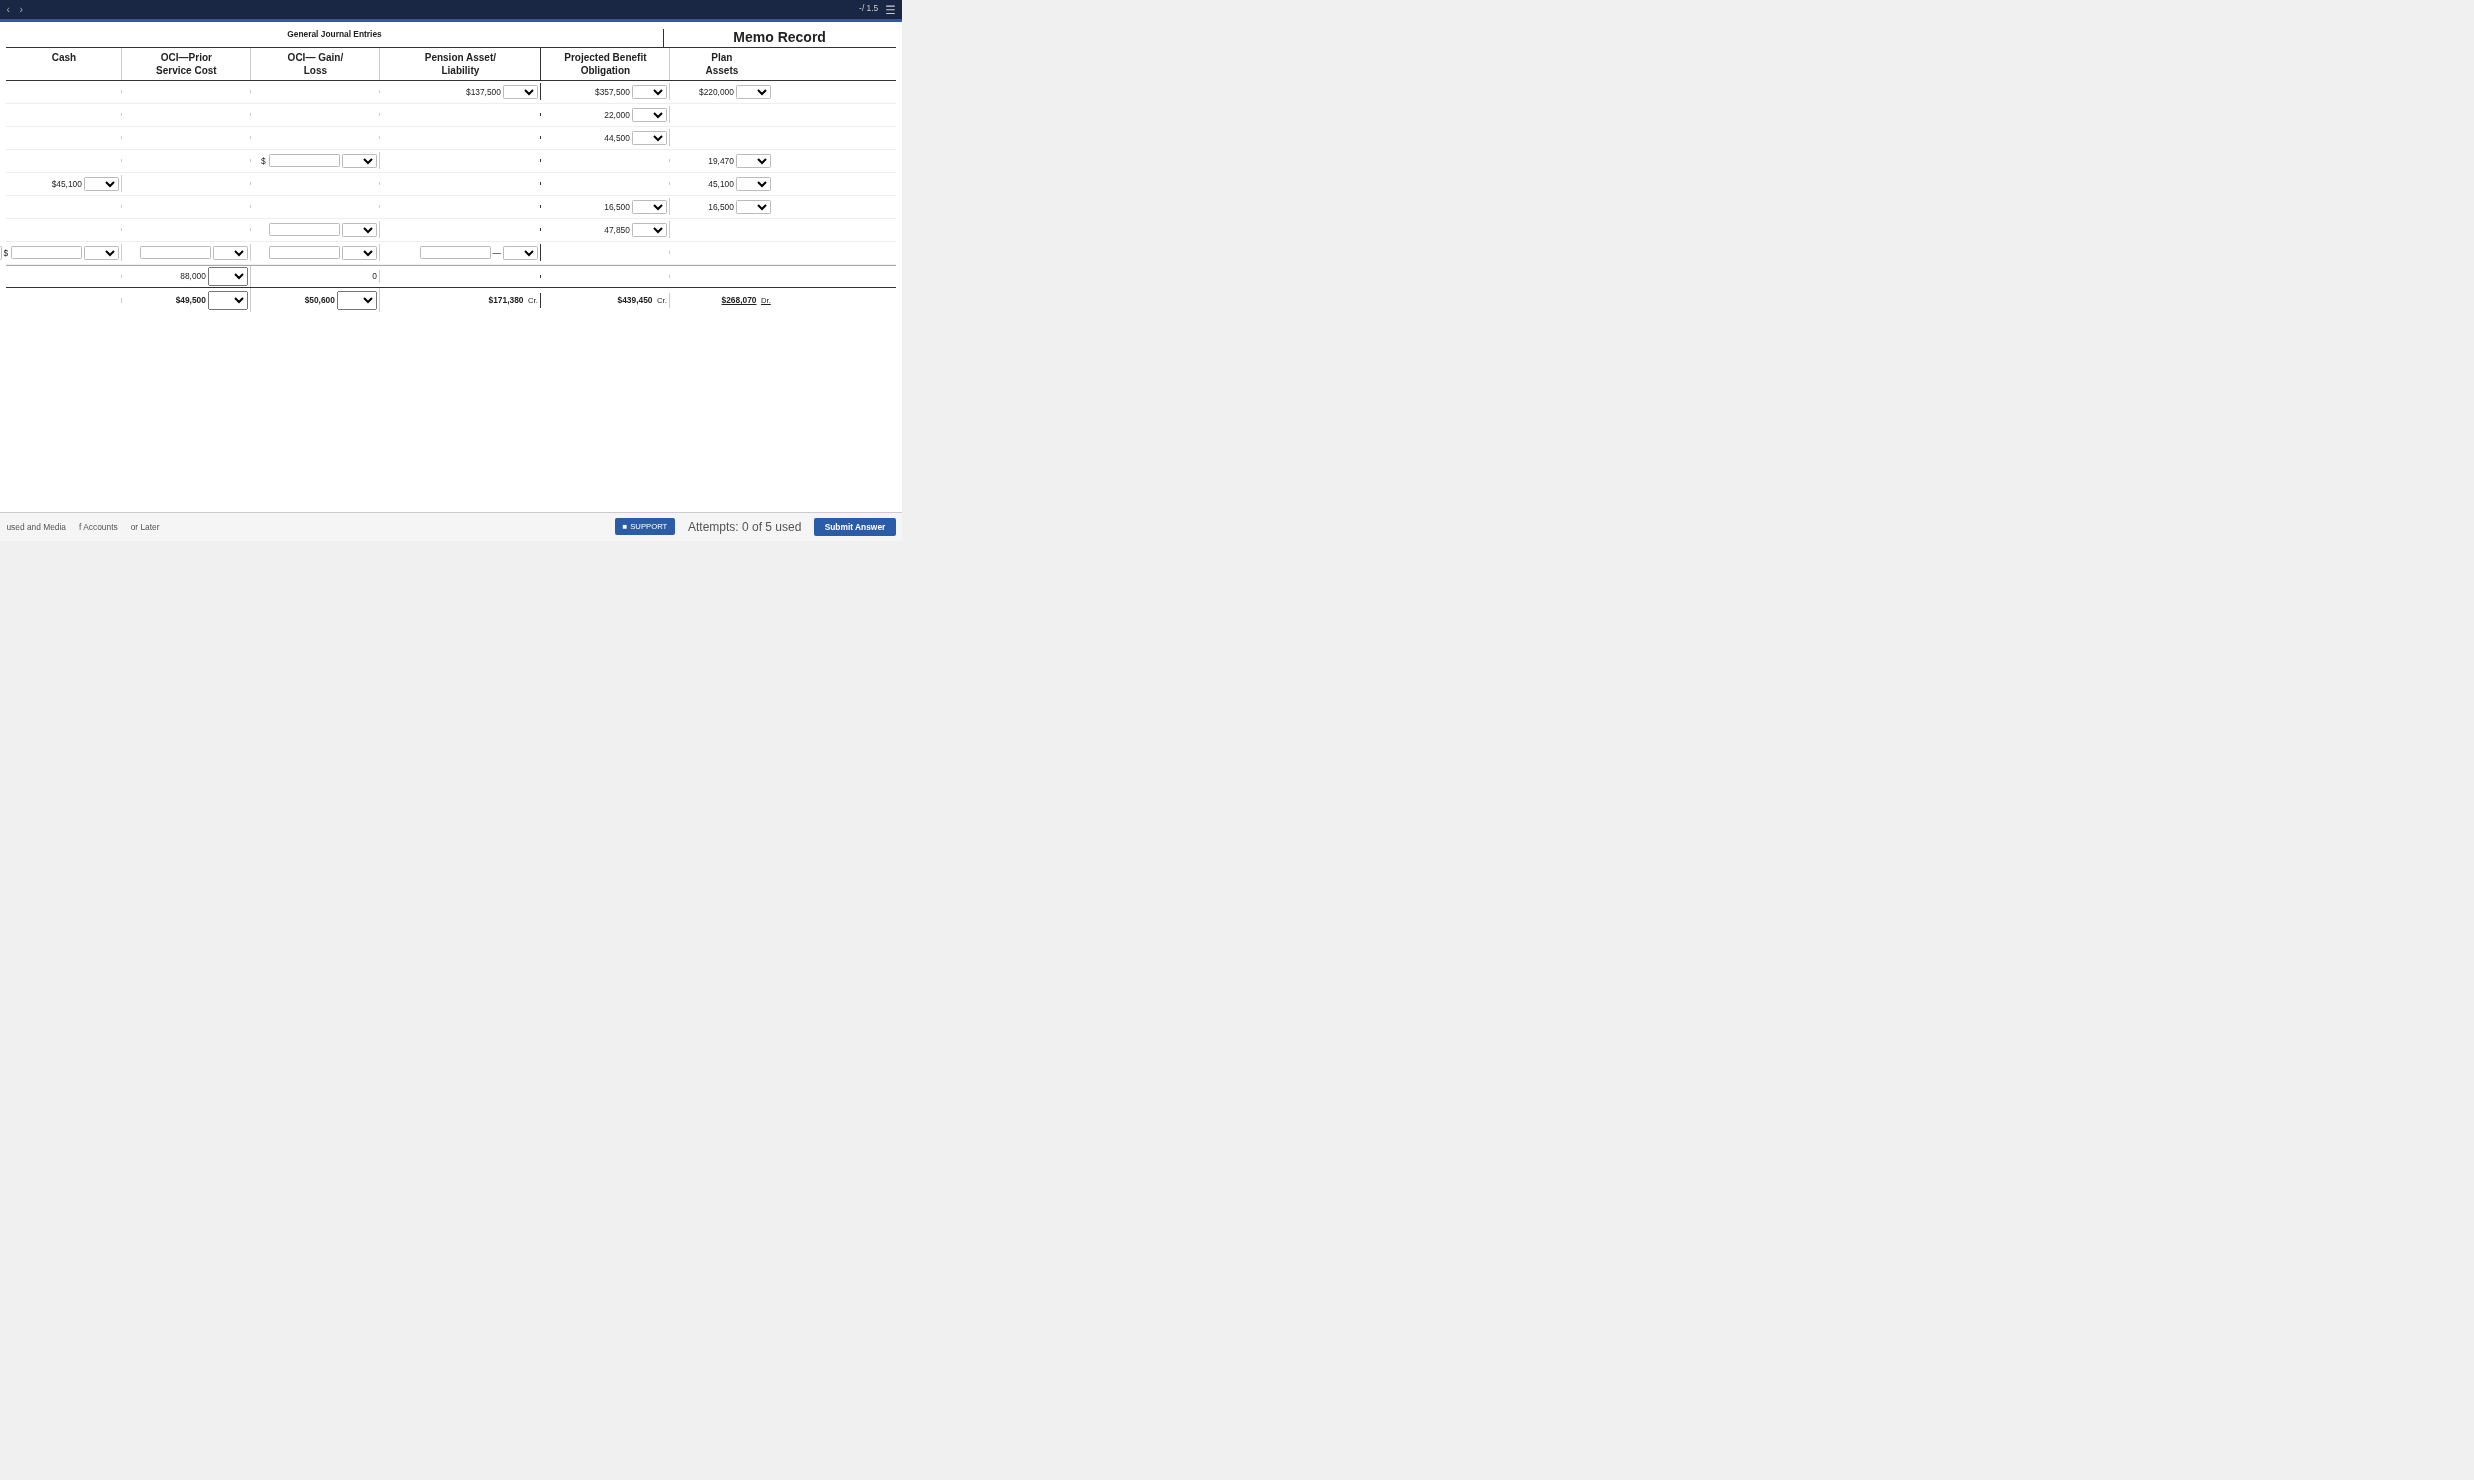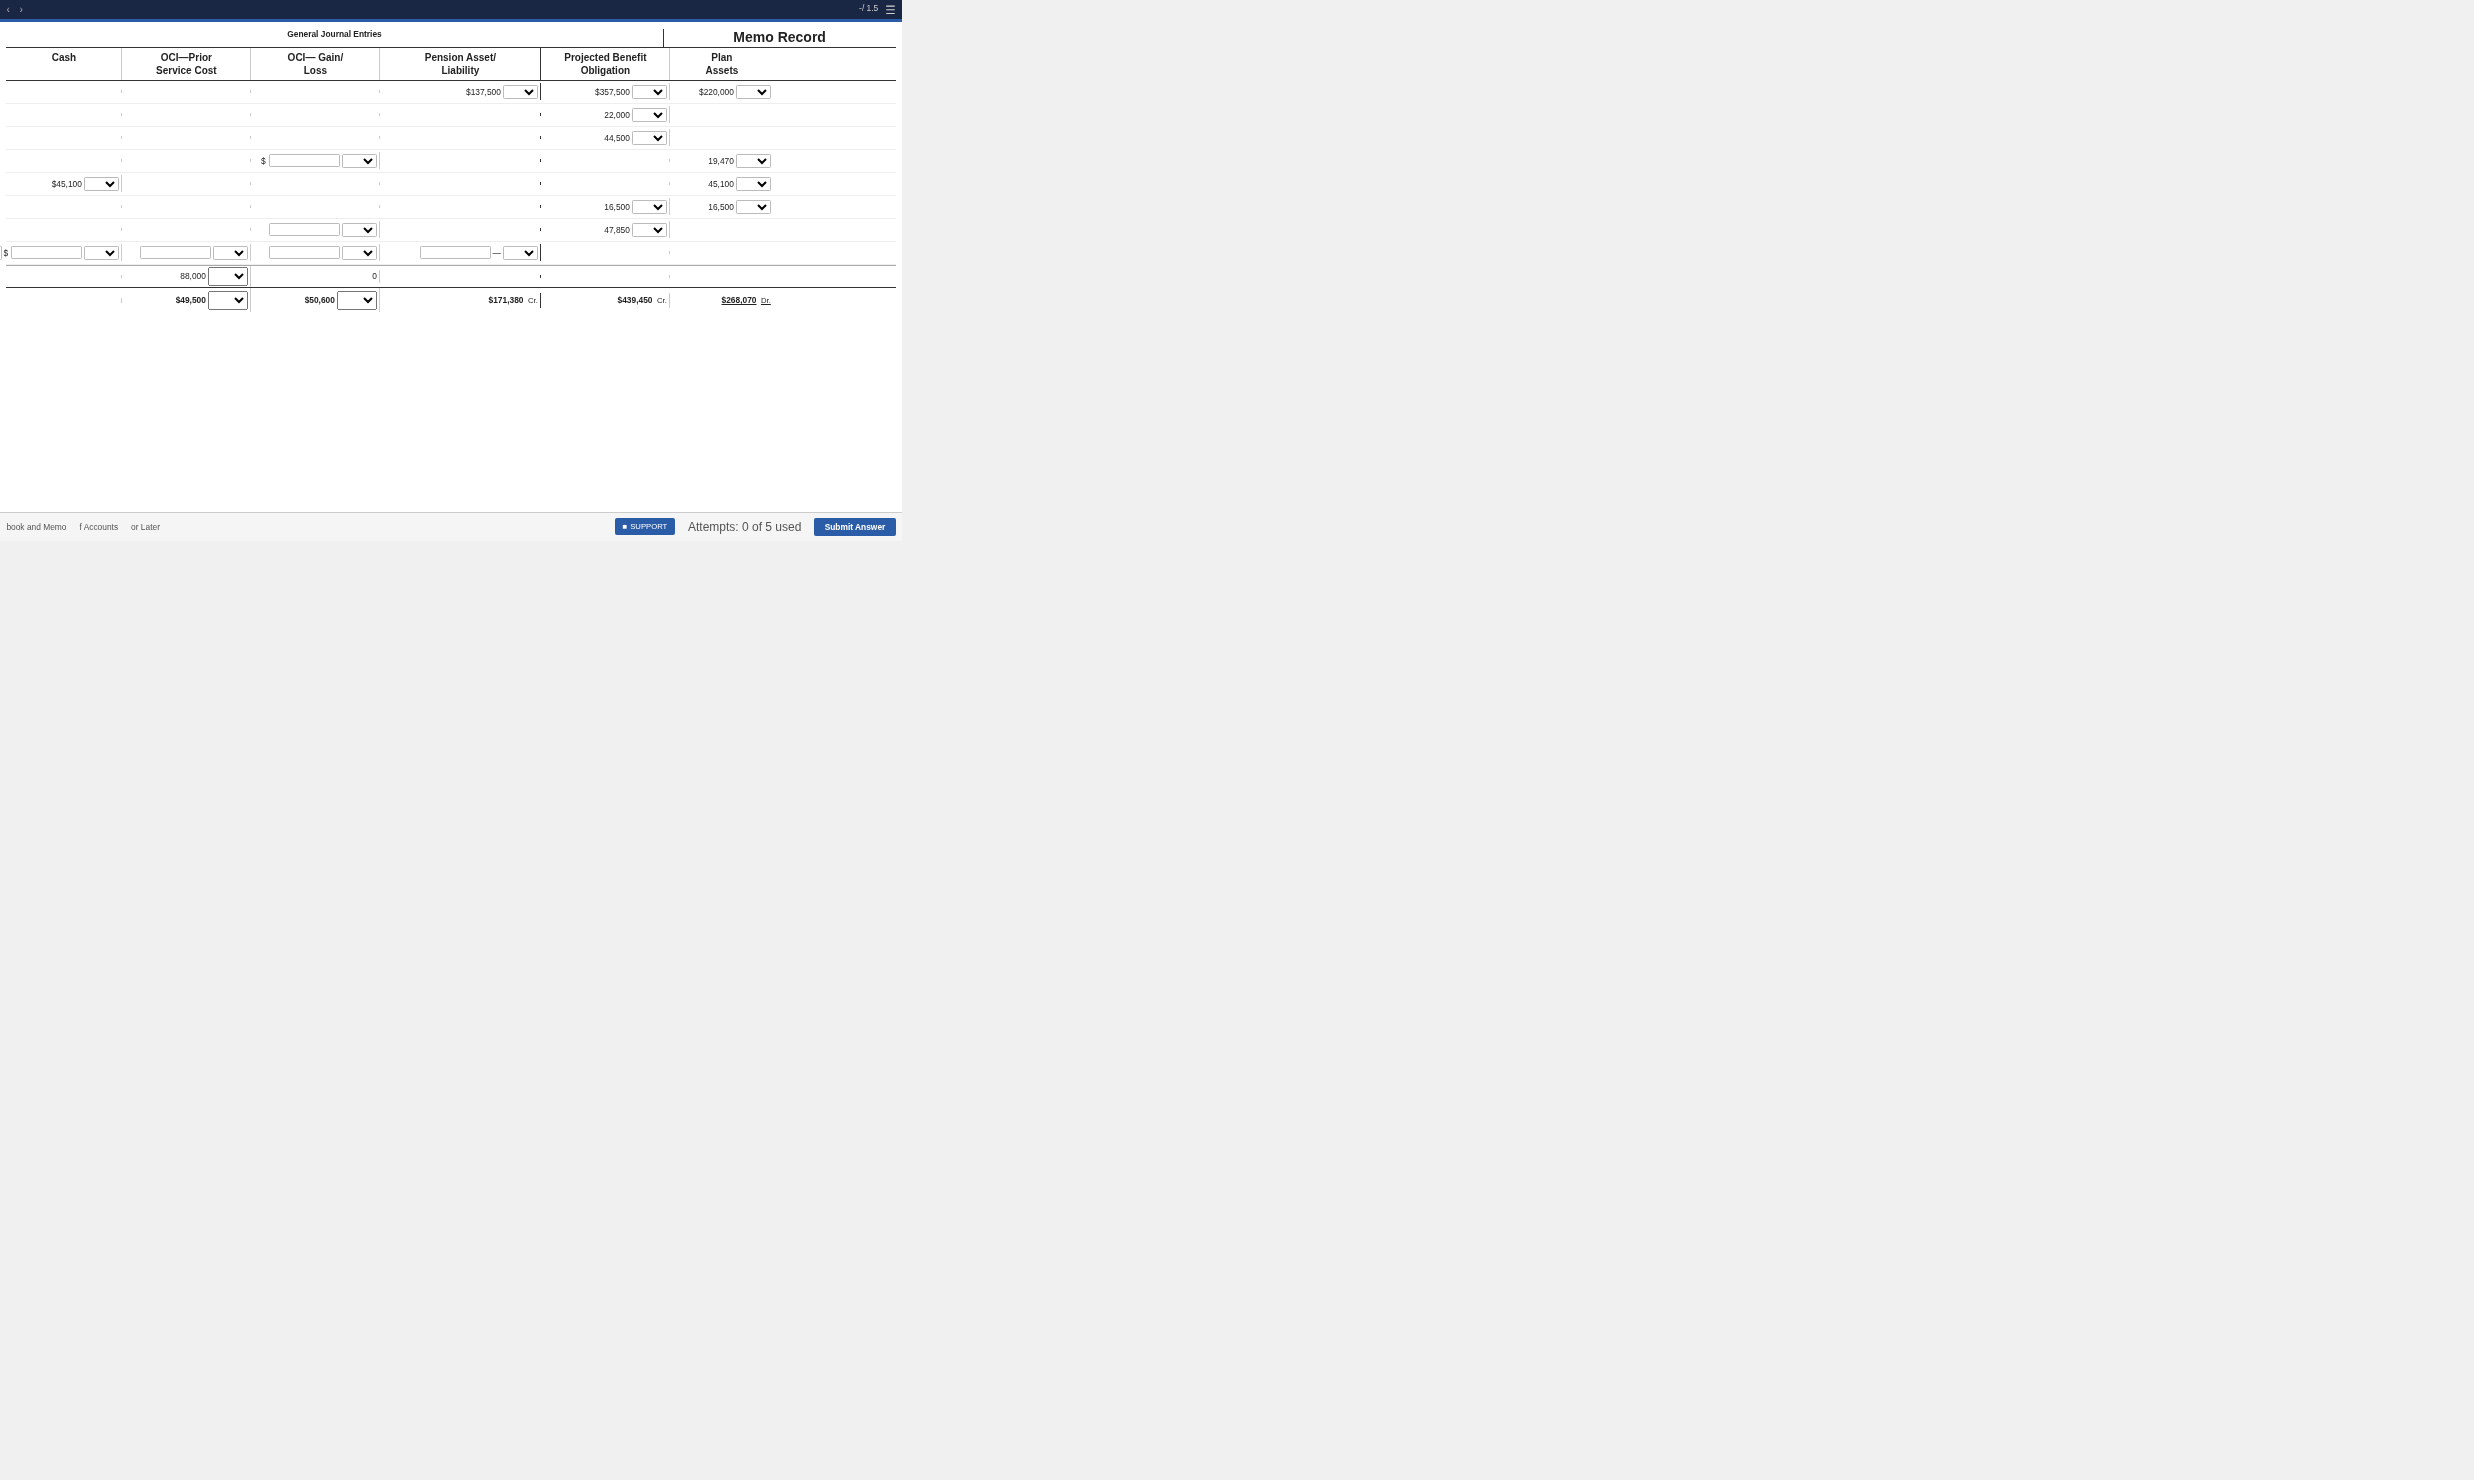--- a/index.html
+++ b/index.html
@@ -467,21 +467,21 @@
         <span>$268,070</span>
         <span class="cr-dr-label">Dr.</span>
       </div>
     </div>
 
   </div>
 </div>
 
 <div class="bottom-bar">
   <div class="bottom-links">
-    <span class="bottom-link">book and Memo</span>
+    <span class="bottom-link">used and Media</span>
     <span class="bottom-link">f Accounts</span>
     <span class="bottom-link">or Later</span>
   </div>
   <button class="support-btn">
     <span>■</span>
     <span>SUPPORT</span>
   </button>
   <span class="attempts-text">Attempts: 0 of 5 used</span>
   <button class="submit-btn">Submit Answer</button>
 </div>

